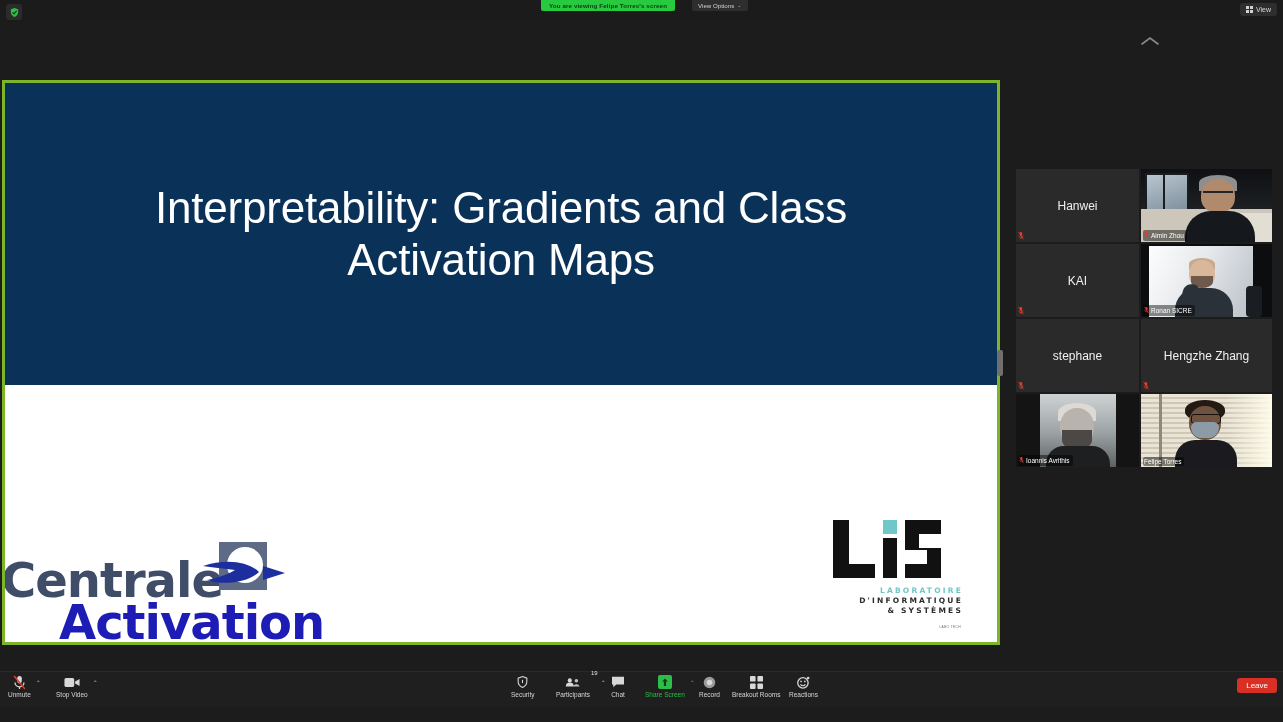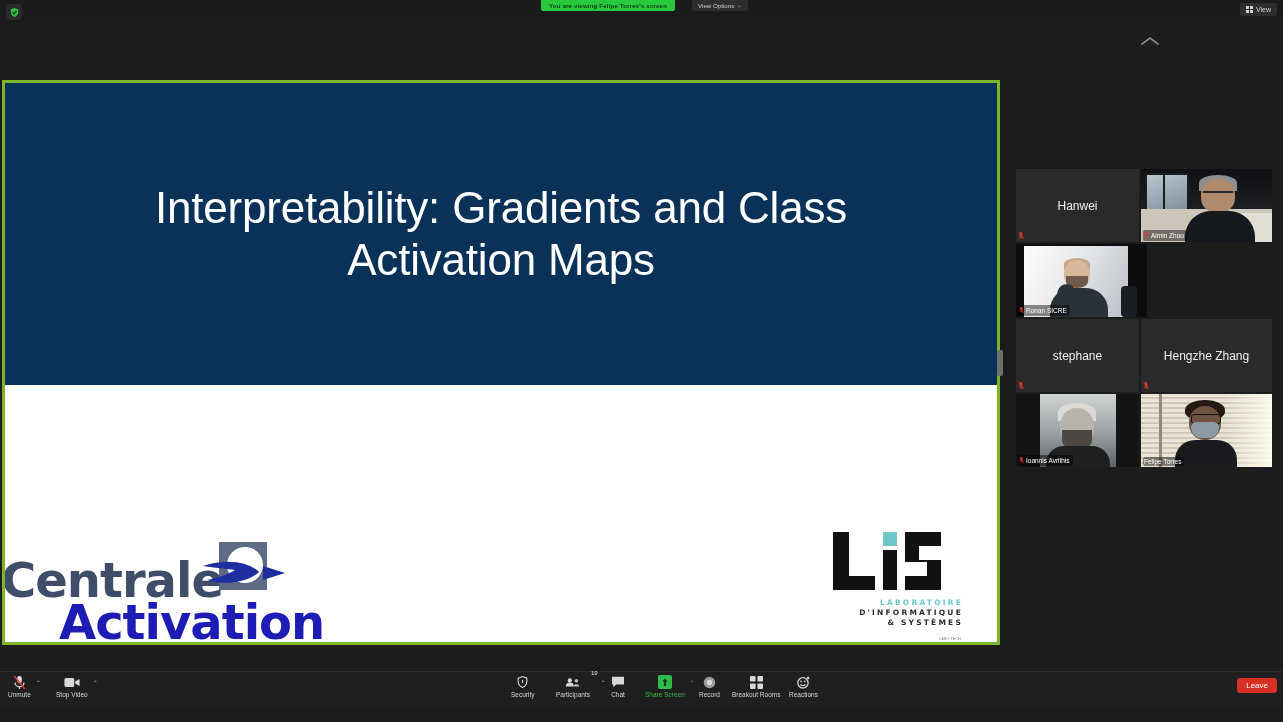--- a/index.html
+++ b/index.html
@@ -193,21 +193,21 @@
   .cm-swoosh {
     position: absolute;
     left: -8px; top: 14px;
     width: 86px; height: 34px;
   }
 
   
   .logo-lis {
     position: absolute;
     right: 34px;
-    bottom: 4px;
+    bottom: 16px;
     width: 148px;
     height: 118px;
   }
   .lis-mark { position: absolute; left: 16px; top: 10px; }
   .lis-cap {
     position: absolute;
     right: 0; top: 78px;
     text-align: right;
     line-height: 1.35;
     font-family: "DejaVu Sans", sans-serif;
@@ -611,20 +611,31 @@
                 <path d="M1.6 7.2 a3.4 3.4 0 0 0 6.8 0" fill="none" stroke="#e23b2e" stroke-width="1.3"></path>
                 <path d="M0.8 0.8 L9.2 13.2" stroke="#e23b2e" stroke-width="1.4"></path>
               </svg>
             </span>
             <span>Aimin Zhou</span>
           </div>
         </div>
       </div>
 
       <div class="tile-row">
+        <div class="tile">
+          <div class="tile-name-center">KAI</div>
+          <span class="mic-corner mic-muted">
+            <svg width="6" height="9" viewBox="0 0 10 14" aria-hidden="true">
+              <rect x="3" y="1" width="4" height="7" rx="2" fill="#e23b2e"></rect>
+              <path d="M1.6 7.2 a3.4 3.4 0 0 0 6.8 0" fill="none" stroke="#e23b2e" stroke-width="1.3"></path>
+              <path d="M5 10.6 V13" stroke="#e23b2e" stroke-width="1.3"></path>
+              <path d="M0.8 0.8 L9.2 13.2" stroke="#e23b2e" stroke-width="1.4"></path>
+            </svg>
+          </span>
+        </div>
         <div class="tile wide">
           <div class="vid v-ronan">
             <div class="bg"></div>
               <div class="chair"></div>
               <div class="scalp"></div>
             <div class="head"></div>
               <div class="beard"></div>
               <div class="body"></div>
               <div class="arm"></div>
           </div>

